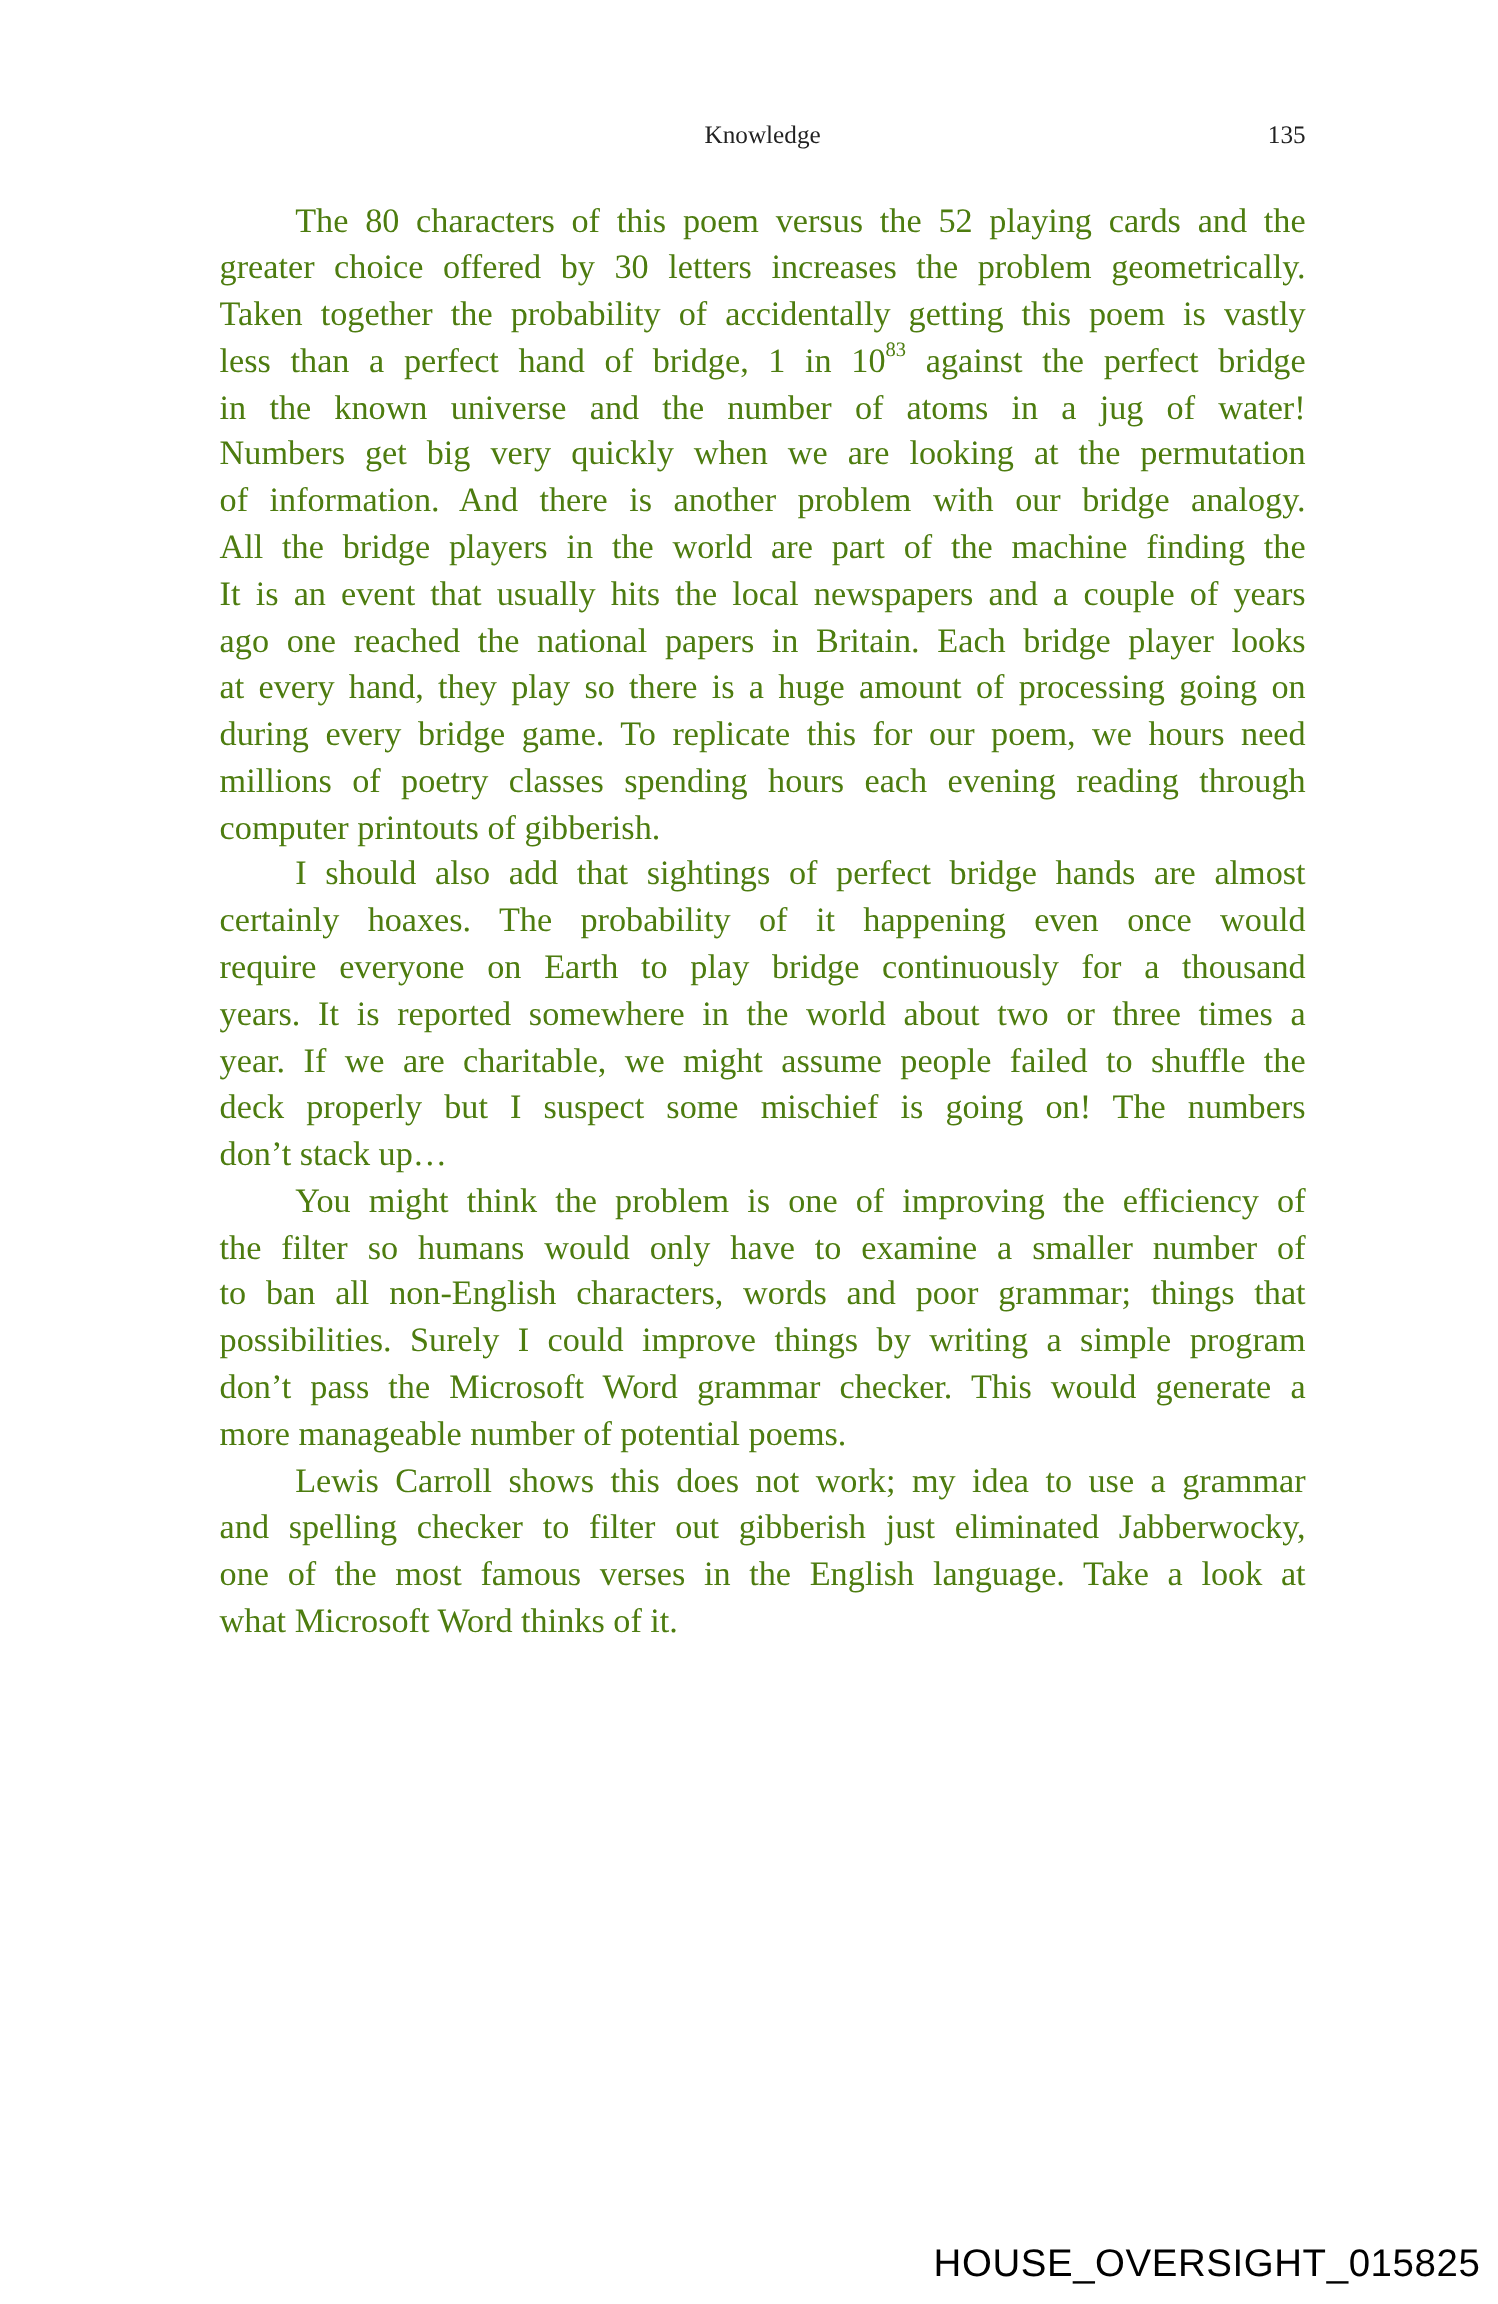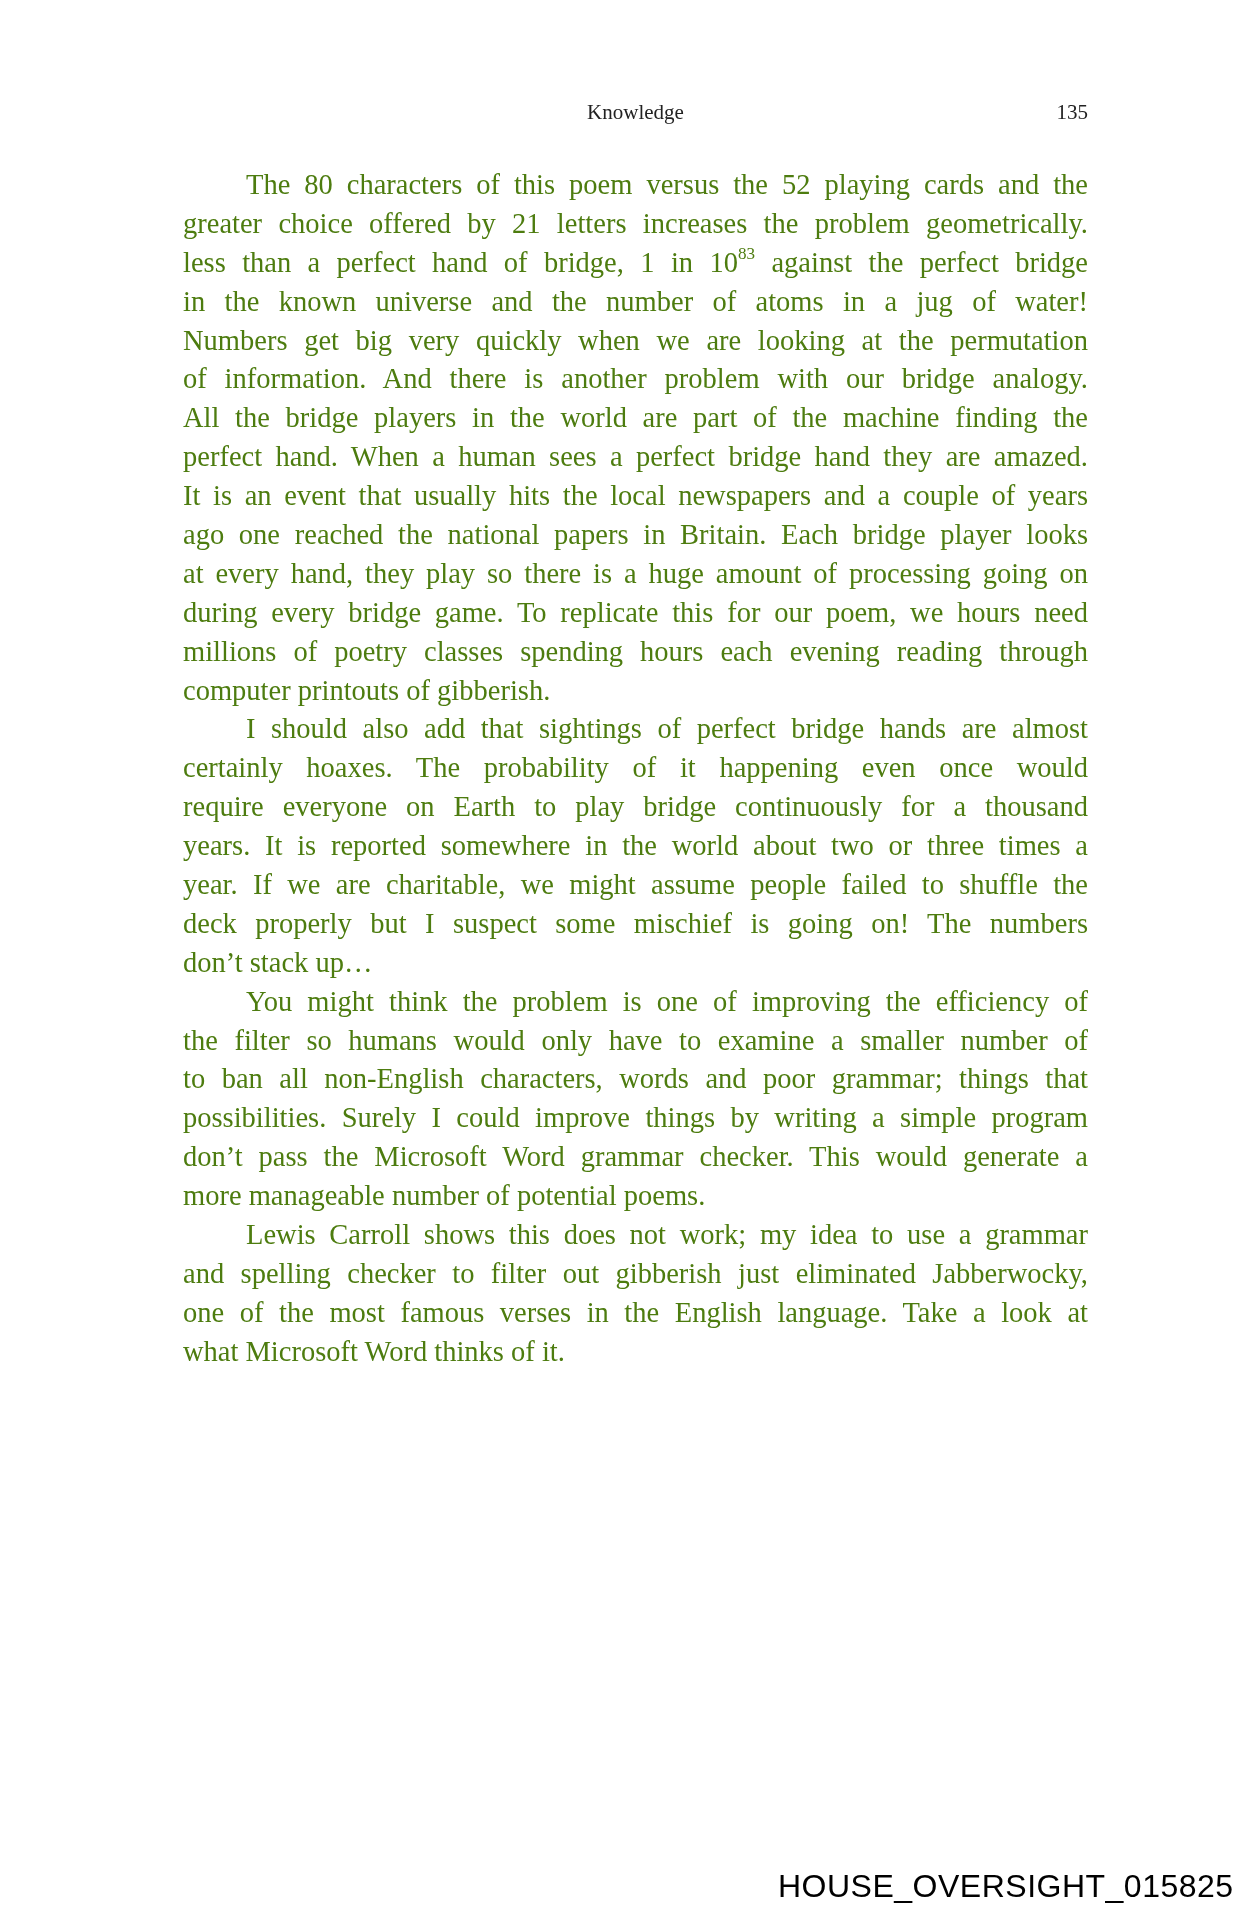--- a/index.html
+++ b/index.html
@@ -92,27 +92,27 @@
 
   <div class="running-head">
     <span class="title">Knowledge</span>
     <span class="folio">135</span>
   </div>
 
   <div class="body-text">
 
     <div class="para">
       <span class="line indent">The 80 characters of this poem versus the 52 playing cards and the</span>
-      <span class="line">greater choice offered by 21 letters increases the problem geometrically.</span>
+      <span class="line">greater choice offered by 30 letters increases the problem geometrically.</span>
+      <span class="line">Taken together the probability of accidentally getting this poem is vastly</span>
       <span class="line"><span>less than a perfect hand of bridge, 1 in 10</span><sup>83</sup><span> against the perfect bridge</span></span>
       <span class="line">in the known universe and the number of atoms in a jug of water!</span>
       <span class="line">Numbers get big very quickly when we are looking at the permutation</span>
       <span class="line">of information. And there is another problem with our bridge analogy.</span>
       <span class="line">All the bridge players in the world are part of the machine finding the</span>
-      <span class="line">perfect hand. When a human sees a perfect bridge hand they are amazed.</span>
       <span class="line">It is an event that usually hits the local newspapers and a couple of years</span>
       <span class="line">ago one reached the national papers in Britain. Each bridge player looks</span>
       <span class="line">at every hand, they play so there is a huge amount of processing going on</span>
       <span class="line">during every bridge game. To replicate this for our poem, we hours need</span>
       <span class="line">millions of poetry classes spending hours each evening reading through</span>
       <span class="line last">computer printouts of gibberish.</span>
     </div>
 
     <div class="para">
       <span class="line indent">I should also add that sightings of perfect bridge hands are almost</span>

